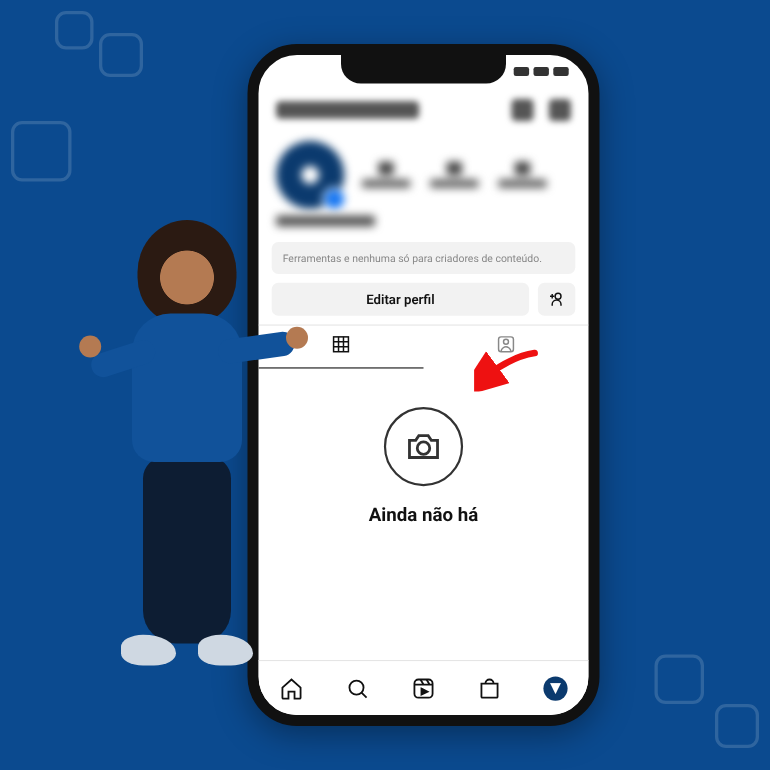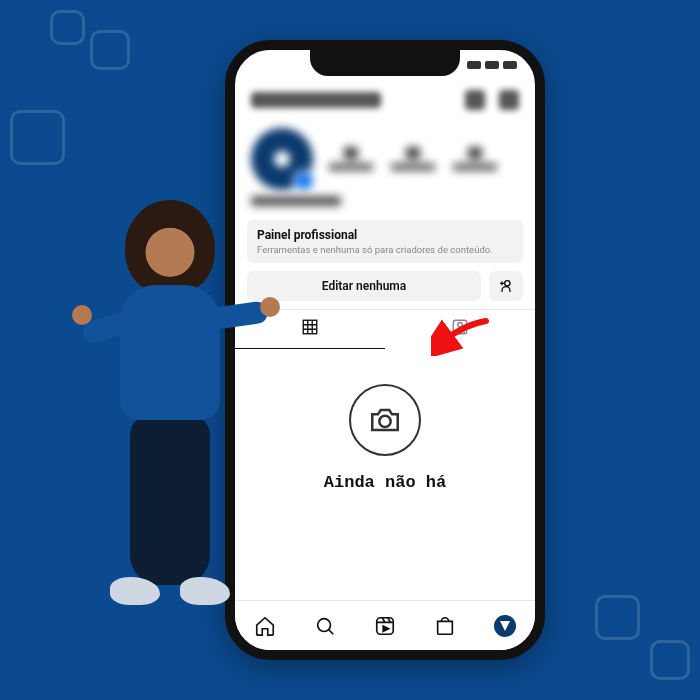--- a/index.html
+++ b/index.html
@@ -195,21 +195,21 @@
     display:flex; flex-direction:column; align-items:center;
     padding: 35px 20px 20px 20px;
   }
   .cam-circle {
     width:72px; height:72px; border:2px solid #333; border-radius:50%;
     display:flex; align-items:center; justify-content:center;
     margin-bottom:16px;
   }
   .empty-text {
     font-size:17px; font-weight:700; color:#111;
-    text-align:center; line-height:1.3;font-family:Liberation Mono, monospace;
+    text-align:center; line-height:1.3;
   }
 
   .bottom-nav {
     position:absolute; bottom:0; left:0; right:0;
     height:50px; border-top:1px solid #e5e5e5;
     display:flex; justify-content:space-around; align-items:center;
     background:#fff;
   }
   .nav-ic { width:22px; height:22px; color:#111; }
   .nav-avatar {
@@ -281,26 +281,25 @@
           <div class="n"></div>
           <div class="l"></div>
         </div>
     </div>
   </div>
   <div class="bio-blur">
     <div class="bio-line"></div>
   </div>
 
   <div class="panel-card">
-    <div class="panel-title">Painel profissional</div>
     <div class="panel-sub">Ferramentas e nenhuma só para criadores de conteúdo.</div>
   </div>
 
   <div class="edit-row">
-    <div class="edit-btn">Editar nenhuma</div>
+    <div class="edit-btn">Editar perfil</div>
     <div class="add-friend">
       <svg width="16" height="16" viewBox="0 0 24 24" fill="none" stroke="#111" stroke-width="2">
         <circle cx="14" cy="8" r="4"></circle>
           <path d="M6 21v-2a6 6 0 0 1 12 0v2"></path>
           <path d="M3 8h6M6 5v6"></path>
       </svg>
     </div>
   </div>
 
   <svg class="arrow" width="60" height="40" viewBox="0 0 60 40">

